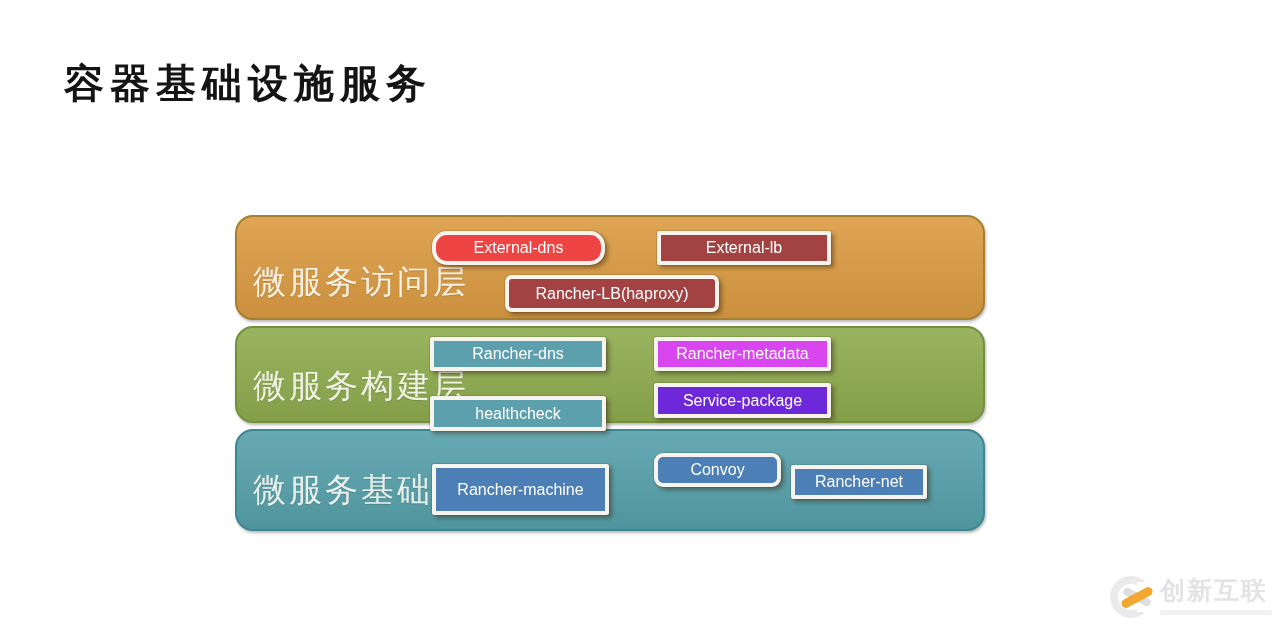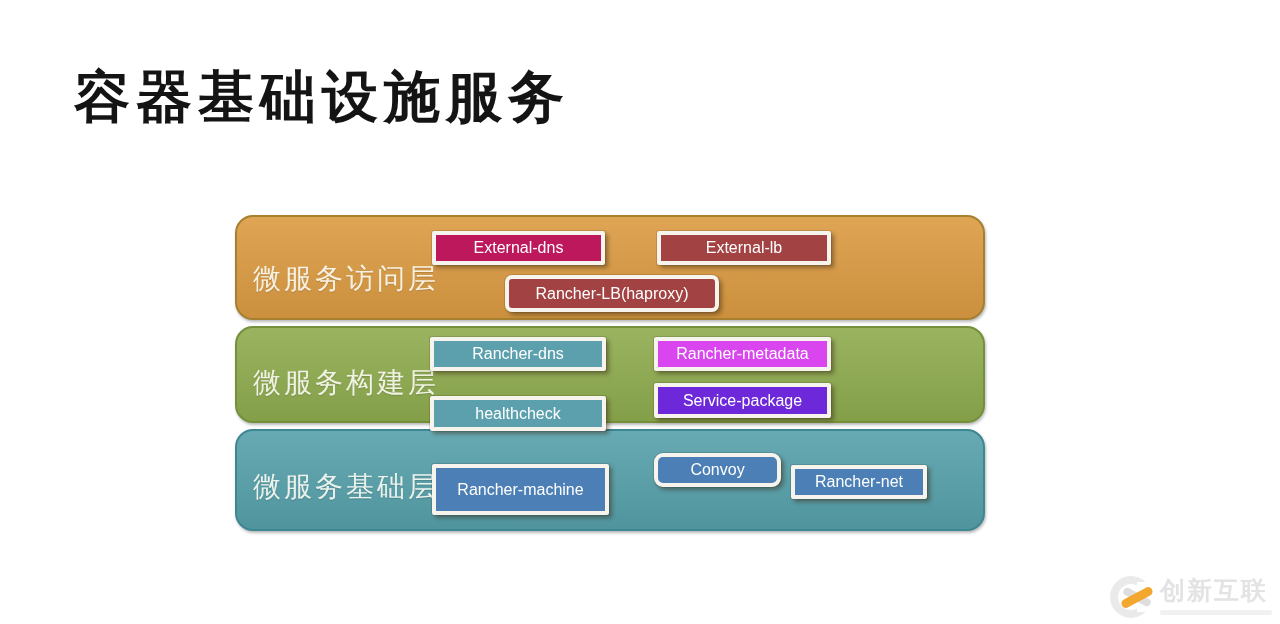--- a/index.html
+++ b/index.html
@@ -1,33 +1,33 @@
 <!DOCTYPE html>
 <html><head>
 <meta charset="utf-8">
 <style>
   html,body{margin:0;padding:0;background:#ffffff;}
   .stage{position:relative;width:1280px;height:624px;background:#ffffff;overflow:hidden;
          font-family:"Liberation Sans","DejaVu Sans",sans-serif;}
 
-  .slide-title{position:absolute;left:74px;top:62px;
-    font-family:Liberation Serif, serif;
-    font-weight:bold;font-size:56px;line-height:1.25;color:#141414;letter-spacing:6px;}
+  .slide-title{position:absolute;left:64px;top:62px;
+    font-family:Liberation Mono, monospace;
+    font-weight:bold;font-size:40px;line-height:1.25;color:#141414;letter-spacing:6px;}
 
   .band{position:absolute;left:235px;width:750px;border-radius:18px;border:2px solid transparent;
         box-sizing:border-box;box-shadow:1px 2px 3px rgba(0,0,0,0.28);}
   .band::after{content:"";position:absolute;inset:0;border-radius:16px;
         background:linear-gradient(180deg,rgba(255,255,255,0.10),rgba(0,0,0,0.07));pointer-events:none;}
   .band-access{top:215px;height:105px;}
   .band-build{top:326px;height:97px;}
   .band-base{top:429px;height:102px;}
 
   .band-label{position:absolute;left:16px;z-index:2;
     font-family:"DejaVu Serif","Liberation Serif",serif;
-    font-size:28px;letter-spacing:3px;color:rgba(255,255,248,0.88);
+    font-size:33px;letter-spacing:3px;color:rgba(255,255,248,0.88);
     text-shadow:0 1px 1px rgba(0,0,0,0.15);white-space:nowrap;}
   .band-access .band-label{top:43px;}
   .band-build  .band-label{top:36px;}
   .band-base   .band-label{top:37px;}
 
   .node{position:absolute;z-index:2;display:flex;align-items:center;justify-content:center;
     color:#ffffff;font-size:16px;line-height:1;box-sizing:border-box;
     border:4px solid #f7f4ee;border-radius:2px;
     box-shadow:3px 3px 4px rgba(55,38,18,0.45),0 0 0 1px rgba(0,0,0,0.10);
     white-space:nowrap;}
@@ -62,21 +62,21 @@
 </style>
 </head>
 <body>
 
 <div class="stage">
 
   <div class="slide-title">容器基础设施服务</div>
 
   <div class="band band-access" style="background: rgb(219, 155, 66); border-color: rgb(166, 128, 46);">
     <div class="band-label">微服务访问层</div>
-    <div class="node n-extdns" style="background: #be185d;">External-dns</div>
+    <div class="node n-extdns" style="background: #ef4444; border-radius: 15px;">External-dns</div>
     <div class="node n-extlb" style="background: rgb(163, 66, 67);">External-lb</div>
     <div class="node n-ranlb" style="background: rgb(163, 66, 67);">Rancher-LB(haproxy)</div>
   </div>
 
   <div class="band band-build" style="background: rgb(142, 171, 78); border-color: rgb(116, 144, 58);">
     <div class="band-label">微服务构建层</div>
     <div class="node n-randns" style="background: rgb(92, 160, 174);">Rancher-dns</div>
     <div class="node n-ranmeta" style="background: #d946ef;">Rancher-metadata</div>
     <div class="node n-health" style="background: rgb(92, 160, 174);">healthcheck</div>
     <div class="node n-svcpkg" style="background: #6d28d9;">Service-package</div>

